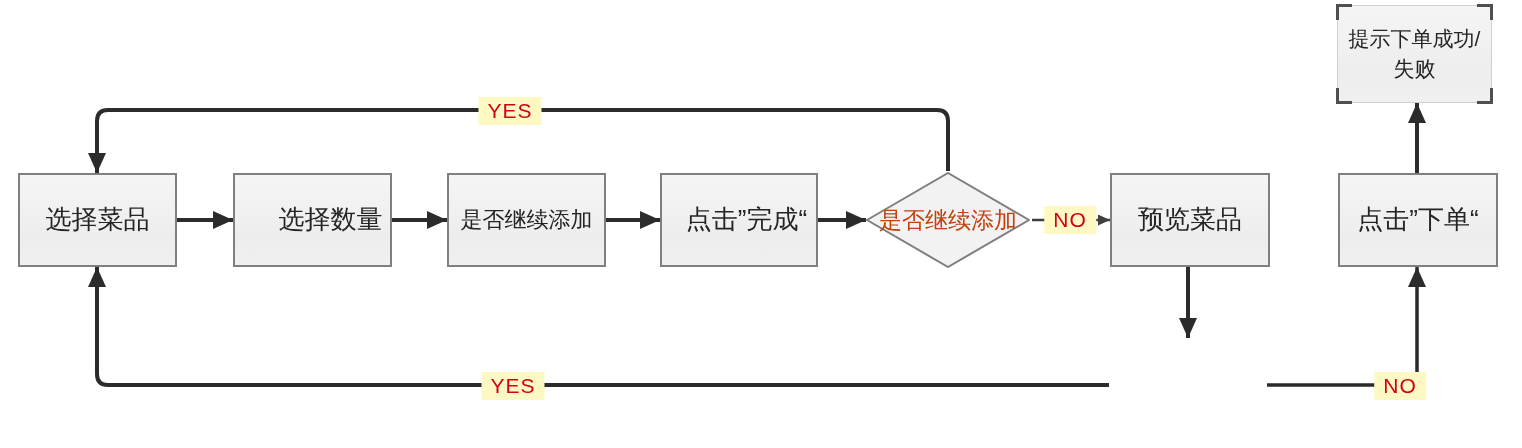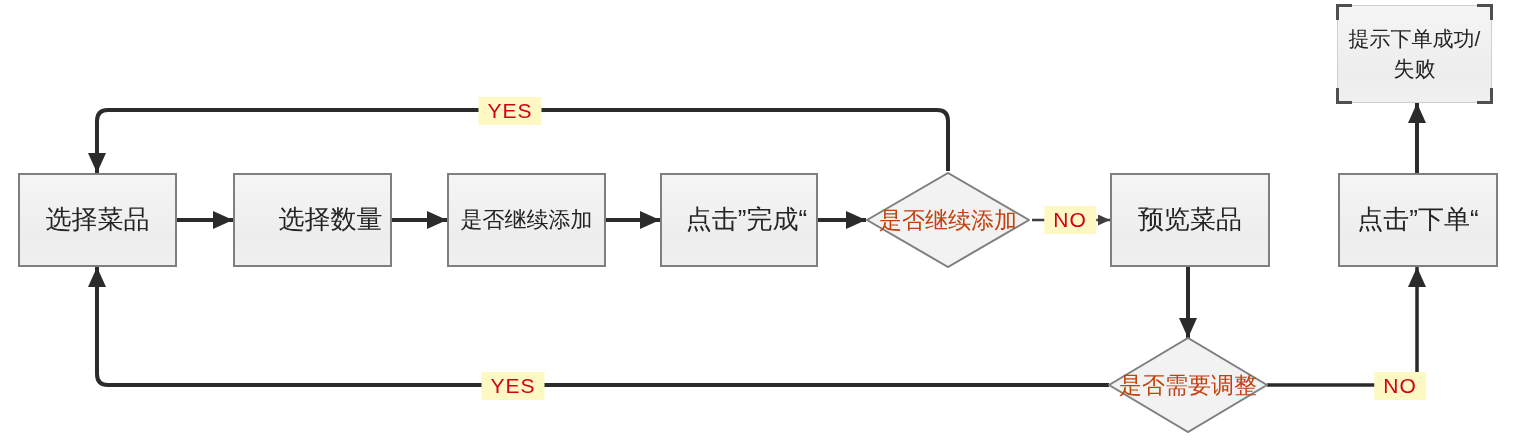--- a/index.html
+++ b/index.html
@@ -127,25 +127,19 @@
   </div>
 
   <div class="frame" style="left:1337px;top:5px;width:155px;height:98px;">
     <span class="corner tl"></span>
     <span class="corner tr"></span>
     <span class="corner bl"></span>
     <span class="corner br"></span>
     <span>提示下单成功/失败</span>
   </div>
 
-  <div class="diamond" style="left:1108px;top:337px;width:160px;height:96px;">
-    <svg width="160" height="96" viewBox="0 0 160 96">
-      <polygon points="1,48 80,1 159,48 80,95" fill="#f2f2f2" stroke="#7f7f7f" stroke-width="2"></polygon>
-    </svg>
-    <span class="dlabel">是否需要调整</span>
-  </div>
 
   <span class="edge-label" style="left:510px;top:111px;">YES</span>
   <span class="edge-label" style="left:1070px;top:220px;">NO</span>
   <span class="edge-label" style="left:513px;top:386px;">YES</span>
   <span class="edge-label" style="left:1400px;top:386px;">NO</span>
 
 </div>
 
 </body></html>

